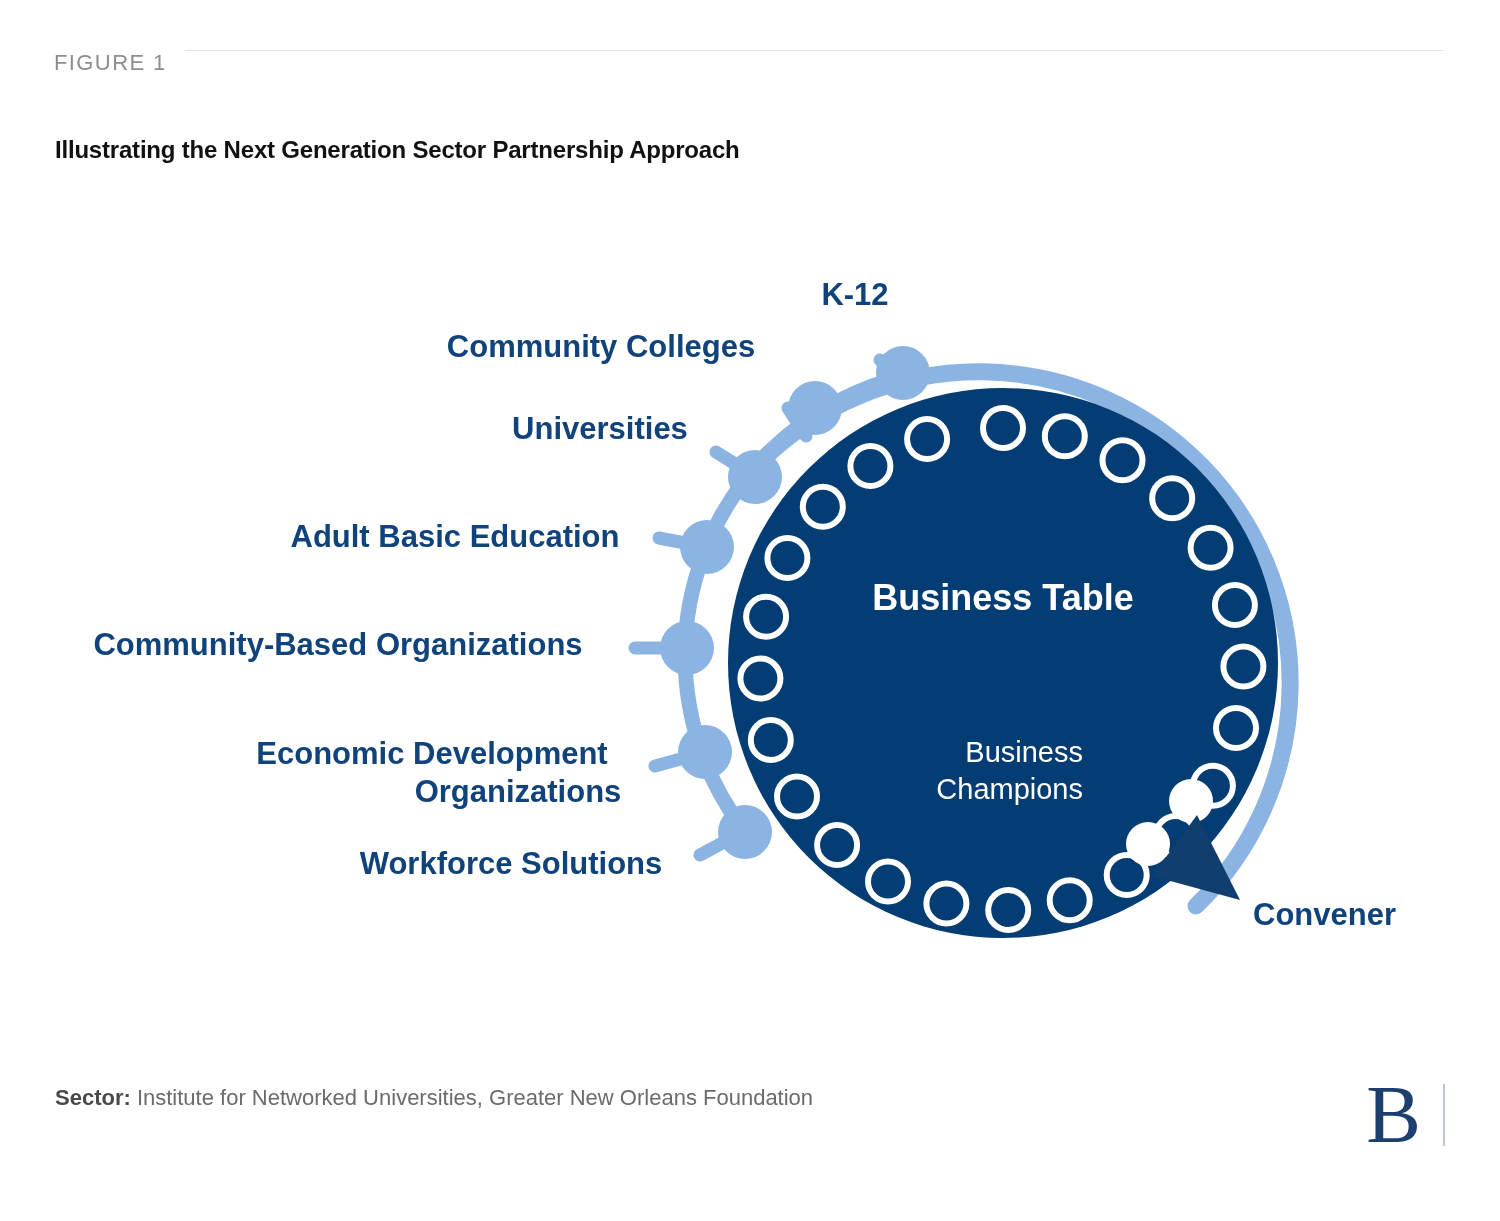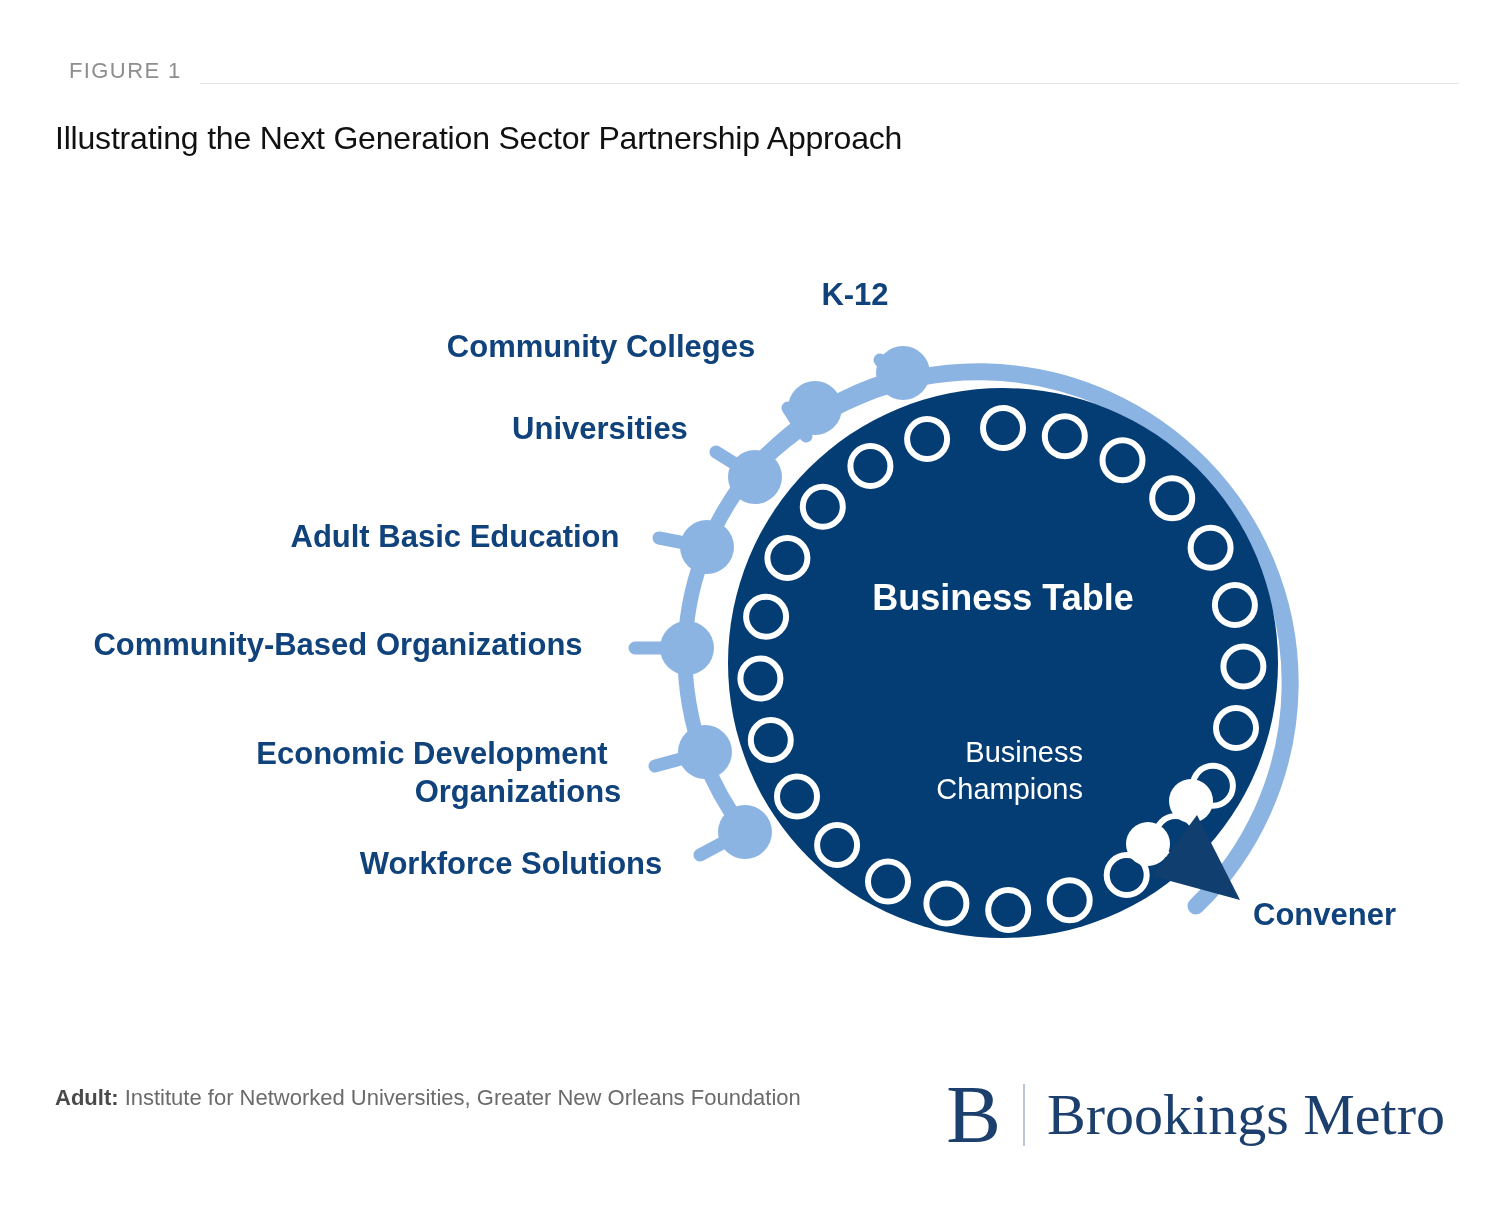--- a/index.html
+++ b/index.html
@@ -12,47 +12,47 @@
     height: 1221px;
     font-family: "Liberation Sans", sans-serif;
     color: #222;
     position: relative;
     overflow: hidden;
   }
 
   
   .fig-header {
     position: absolute;
-    left: 69px;
+    left: 54px;
     top: 50px;
     width: 1390px;
     height: 34px;
     display: flex;
-    align-items: flex-end;
+    align-items: flex-start;
     gap: 18px;
   }
   .fig-label {
     font-size: 22px;
     letter-spacing: 1.4px;
     color: #8e8e8e;
     font-weight: 400;
     white-space: nowrap;
   }
   .fig-rule {
     flex: 1 1 auto;
     height: 1px;
     background: #e2e2e2;
   }
 
   .fig-title {
     position: absolute;
     left: 55px;
-    top: 120px;
-    font-size: 32px;
-    font-weight: normal;
+    top: 136px;
+    font-size: 24px;
+    font-weight: bold;
     color: #111111;
     letter-spacing: -0.2px;
   }
 
   
   .diagram-wrap {
     position: absolute;
     left: 0;
     top: 200px;
     width: 1500px;
@@ -240,20 +240,19 @@
     <g>
       <line x1="700" y1="655" x2="728" y2="640" stroke="#8CB4E3" stroke-width="13" stroke-linecap="round"></line>
       <circle cx="745" cy="632" r="27" fill="#8CB4E3"></circle>
       <text class="node-label" x="511" y="674" text-anchor="middle">Workforce Solutions</text>
     </g>
 
   </svg>
 </div>
 
 <div class="source-note">
-  <b>Adult:</b><span> Institute for Networked Universities, Greater New Orleans Foundation</span>
+  <b>Sector:</b><span> Institute for Networked Universities, Greater New Orleans Foundation</span>
 </div>
 
 <div class="brand">
   <span class="brand-mark">B</span>
   <span class="brand-divider"></span>
-  <span class="brand-name">Brookings Metro</span>
 </div>
 
 </body></html>

